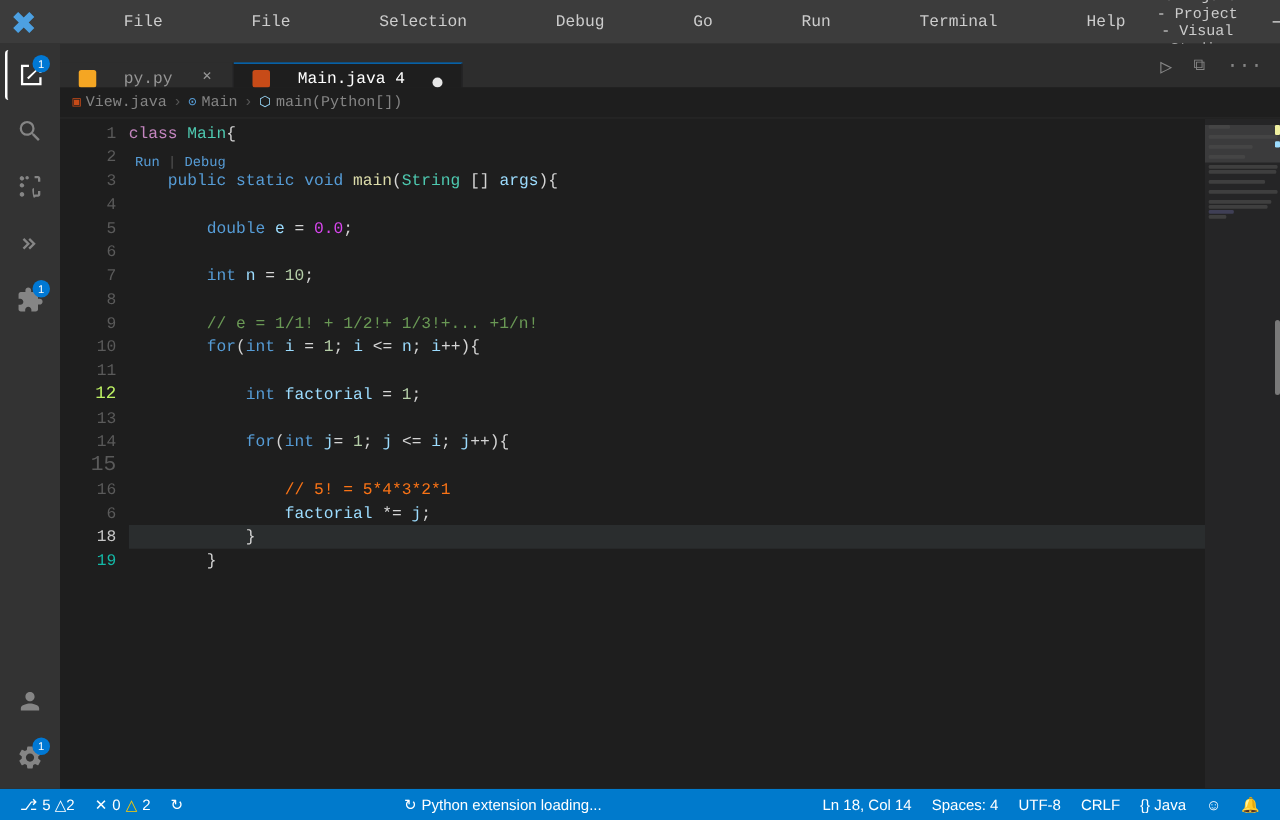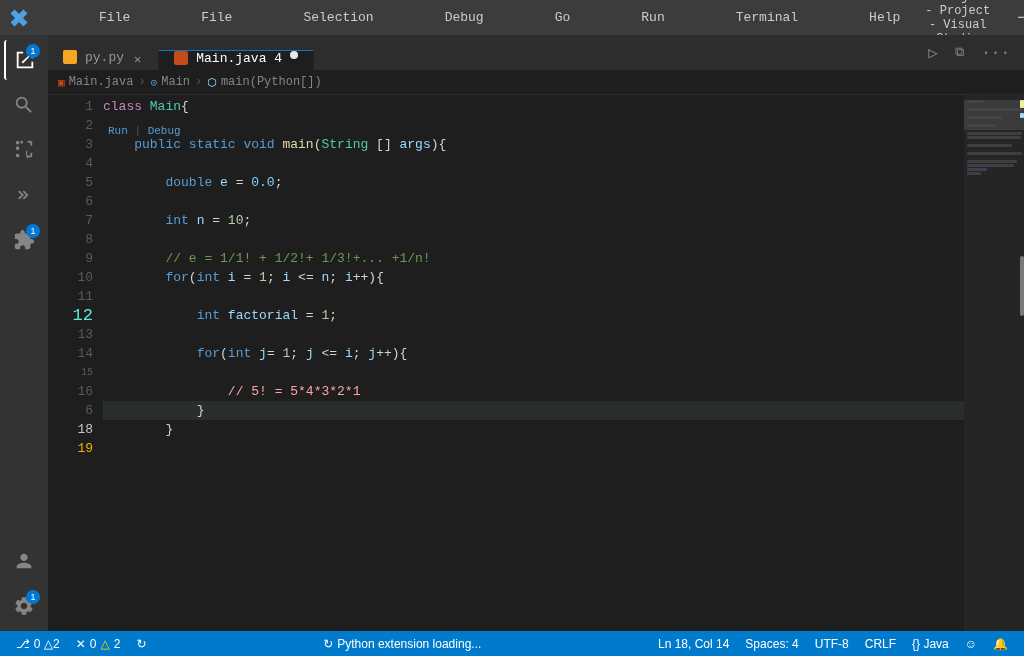--- a/index.html
+++ b/index.html
@@ -110,22 +110,22 @@
       height: 35px;
       background: #2d2d2d;
       display: flex;
       align-items: flex-end;
       padding-left: 0;
     }
     .tab {
       height: 20px;
       padding: 0 15px;
       display: flex;
-      align-items: flex-start;
-      gap: 8px;
+      align-items: flex-end;
+      gap: 22px;
       font-size: 13px;
       cursor: pointer;
       background: #2d2d2d;
       color: #969696;
       border-right: 1px solid #252526;
     }
     .tab.active {
       background: #1e1e1e;
       color: #ffffff;
       border-top: 1px solid #0078d4;
@@ -388,21 +388,21 @@
       <div class="tabs-right">
         <span class="tabs-right-btn">▷</span>
         <span class="tabs-right-btn" style="font-size:13px">⧉</span>
         <span class="tabs-right-btn">···</span>
       </div>
     </div>
 
     <div class="breadcrumb">
       <span class="breadcrumb-item">
         <span style="color:#c74b18;font-size:11px">▣</span>
-        <span>Main.java</span>
+        <span>View.java</span>
       </span>
       <span class="breadcrumb-sep">›</span>
       <span class="breadcrumb-item">
         <span style="color:#569cd6;font-size:11px">⊙</span>
         <span>Main</span>
       </span>
       <span class="breadcrumb-sep">›</span>
       <span class="breadcrumb-item">
         <span style="color:#9cdcfe;font-size:11px">⬡</span>
         <span>main(Python[])</span>
@@ -415,50 +415,51 @@
           <div style="height: 19px; line-height: 19px; font-size: 13px; color: rgb(90, 90, 90);">2</div>
           <div style="height: 19px; line-height: 19px; font-size: 13px; color: rgb(90, 90, 90);">3</div>
           <div style="height: 19px; line-height: 19px; font-size: 13px; color: rgb(90, 90, 90);">4</div>
           <div style="height: 19px; line-height: 19px; font-size: 13px; color: rgb(90, 90, 90);">5</div>
           <div style="height: 19px; line-height: 19px; font-size: 13px; color: rgb(90, 90, 90);">6</div>
           <div style="height: 19px; line-height: 19px; font-size: 13px; color: rgb(90, 90, 90);">7</div>
           <div style="height: 19px; line-height: 19px; font-size: 13px; color: rgb(90, 90, 90);">8</div>
           <div style="height: 19px; line-height: 19px; font-size: 13px; color: rgb(90, 90, 90);">9</div>
           <div style="height: 19px; line-height: 19px; font-size: 13px; color: rgb(90, 90, 90);">10</div>
           <div style="height: 19px; line-height: 19px; font-size: 13px; color: rgb(90, 90, 90);">11</div>
-          <div style="height: 19px; line-height: 19px; font-size: 17px; color: #5eead4;">12</div>
+          <div style="height: 19px; line-height: 19px; font-size: 14px; color: #bef264;">12</div>
           <div style="height: 19px; line-height: 19px; font-size: 13px; color: rgb(90, 90, 90);">13</div>
           <div style="height: 19px; line-height: 19px; font-size: 13px; color: rgb(90, 90, 90);">14</div>
-          <div style="height: 19px; line-height: 19px; font-size: 10px; color: rgb(90, 90, 90);">15</div>
+          <div style="height: 19px; line-height: 19px; font-size: 17px; color: rgb(90, 90, 90);">15</div>
           <div style="height: 19px; line-height: 19px; font-size: 13px; color: rgb(90, 90, 90);">16</div>
           <div style="height: 19px; line-height: 19px; font-size: 13px; color: rgb(90, 90, 90);">6</div>
           <div style="height: 19px; line-height: 19px; font-size: 13px; color: rgb(198, 198, 198);">18</div>
-          <div style="height: 19px; line-height: 19px; font-size: 13px; color: #eab308;">19</div>
+          <div style="height: 19px; line-height: 19px; font-size: 13px; color: #14b8a6;">19</div>
         </div>
       <div class="code-content" id="code-content">
 
         <div class="run-debug-hint" style="top: 30px; left: 5px;">
           <span style="color:#569cd6">Run</span><span style="color:#555"> | </span><span style="color:#569cd6">Debug</span>
         </div>
       <div class="code-line"><span style="color: rgb(197, 134, 192);">class </span><span style="color: rgb(78, 201, 176);">Main</span><span style="color: rgb(212, 212, 212);">{</span></div>
           <div class="code-line"> </div>
           <div class="code-line"><span style="color: rgb(212, 212, 212);">    </span><span style="color: rgb(86, 156, 214);">public </span><span style="color: rgb(86, 156, 214);">static </span><span style="color: rgb(86, 156, 214);">void </span><span style="color: rgb(220, 220, 170);">main</span><span style="color: rgb(212, 212, 212);">(</span><span style="color: rgb(78, 201, 176);">String</span><span style="color: rgb(212, 212, 212);"> [] </span><span style="color: rgb(156, 220, 254);">args</span><span style="color: rgb(212, 212, 212);">){</span></div>
           <div class="code-line"> </div>
-          <div class="code-line"><span style="color: rgb(212, 212, 212);">        </span><span style="color: rgb(86, 156, 214);">double </span><span style="color: rgb(156, 220, 254);">e</span><span style="color: rgb(212, 212, 212);"> = </span><span style="color: #7dd3fc;">0.0</span><span style="color: rgb(212, 212, 212);">;</span></div>
+          <div class="code-line"><span style="color: rgb(212, 212, 212);">        </span><span style="color: rgb(86, 156, 214);">double </span><span style="color: rgb(156, 220, 254);">e</span><span style="color: rgb(212, 212, 212);"> = </span><span style="color: #d946ef;">0.0</span><span style="color: rgb(212, 212, 212);">;</span></div>
           <div class="code-line"> </div>
           <div class="code-line"><span style="color: rgb(212, 212, 212);">        </span><span style="color: rgb(86, 156, 214);">int </span><span style="color: rgb(156, 220, 254);">n</span><span style="color: rgb(212, 212, 212);"> = </span><span style="color: rgb(181, 206, 168);">10</span><span style="color: rgb(212, 212, 212);">;</span></div>
           <div class="code-line"> </div>
           <div class="code-line"><span style="color: rgb(212, 212, 212);">        </span><span style="color: rgb(106, 153, 85);">// e = 1/1! + 1/2!+ 1/3!+... +1/n!</span></div>
           <div class="code-line"><span style="color: rgb(212, 212, 212);">        </span><span style="color: rgb(86, 156, 214);">for</span><span style="color: rgb(212, 212, 212);">(</span><span style="color: rgb(86, 156, 214);">int </span><span style="color: rgb(156, 220, 254);">i</span><span style="color: rgb(212, 212, 212);"> = </span><span style="color: rgb(181, 206, 168);">1</span><span style="color: rgb(212, 212, 212);">; </span><span style="color: rgb(156, 220, 254);">i</span><span style="color: rgb(212, 212, 212);"> &lt;= </span><span style="color: rgb(156, 220, 254);">n</span><span style="color: rgb(212, 212, 212);">; </span><span style="color: rgb(156, 220, 254);">i</span><span style="color: rgb(212, 212, 212);">++){</span></div>
           <div class="code-line"> </div>
           <div class="code-line"><span style="color: rgb(212, 212, 212);">            </span><span style="color: rgb(86, 156, 214);">int </span><span style="color: rgb(156, 220, 254);">factorial</span><span style="color: rgb(212, 212, 212);"> = </span><span style="color: rgb(181, 206, 168);">1</span><span style="color: rgb(212, 212, 212);">;</span></div>
           <div class="code-line"> </div>
           <div class="code-line"><span style="color: rgb(212, 212, 212);">            </span><span style="color: rgb(86, 156, 214);">for</span><span style="color: rgb(212, 212, 212);">(</span><span style="color: rgb(86, 156, 214);">int </span><span style="color: rgb(156, 220, 254);">j</span><span style="color: rgb(212, 212, 212);">= </span><span style="color: rgb(181, 206, 168);">1</span><span style="color: rgb(212, 212, 212);">; </span><span style="color: rgb(156, 220, 254);">j</span><span style="color: rgb(212, 212, 212);"> &lt;= </span><span style="color: rgb(156, 220, 254);">i</span><span style="color: rgb(212, 212, 212);">; </span><span style="color: rgb(156, 220, 254);">j</span><span style="color: rgb(212, 212, 212);">++){</span></div>
           <div class="code-line"> </div>
-          <div class="code-line"><span style="color: rgb(212, 212, 212);">                </span><span style="color: #fca5a5;">// 5! = 5*4*3*2*1</span></div>
+          <div class="code-line"><span style="color: rgb(212, 212, 212);">                </span><span style="color: #f97316;">// 5! = 5*4*3*2*1</span></div>
+          <div class="code-line"><span style="color: rgb(212, 212, 212);">                </span><span style="color: rgb(156, 220, 254);">factorial</span><span style="color: rgb(212, 212, 212);"> *= </span><span style="color: rgb(156, 220, 254);">j</span><span style="color: rgb(212, 212, 212);">;</span></div>
           <div class="code-line line-highlight"><span style="color: rgb(212, 212, 212);">            </span><span style="color: rgb(212, 212, 212);">}</span></div>
           <div class="code-line"><span style="color: rgb(212, 212, 212);">        </span><span style="color: rgb(212, 212, 212);">}</span></div>
         </div>
 
       <div class="minimap">
         <div class="minimap-highlight"></div>
         <div class="minimap-content" id="minimap-lines">
             <div class="minimap-line" style="width: 16.5px; background: rgb(74, 74, 74);"></div>
             <div class="minimap-line" style="width: 0px;"></div>
             <div class="minimap-line" style="width: 55px; background: rgb(74, 74, 74);"></div>
@@ -484,21 +485,21 @@
         <div class="scrollbar-thumb"></div>
       </div>
     </div>
 
   </div>
 </div>
 
 <div class="statusbar">
   <div class="status-item">
     <span>⎇</span>
-    <span>0 △2</span>
+    <span>5 △2</span>
   </div>
   <div class="status-item">
     <span>✕</span>
     <span>0</span>
     <span style="color:#ffcc00">△</span>
     <span>2</span>
   </div>
   <div class="status-item">
     <span>↻</span>
   </div>

